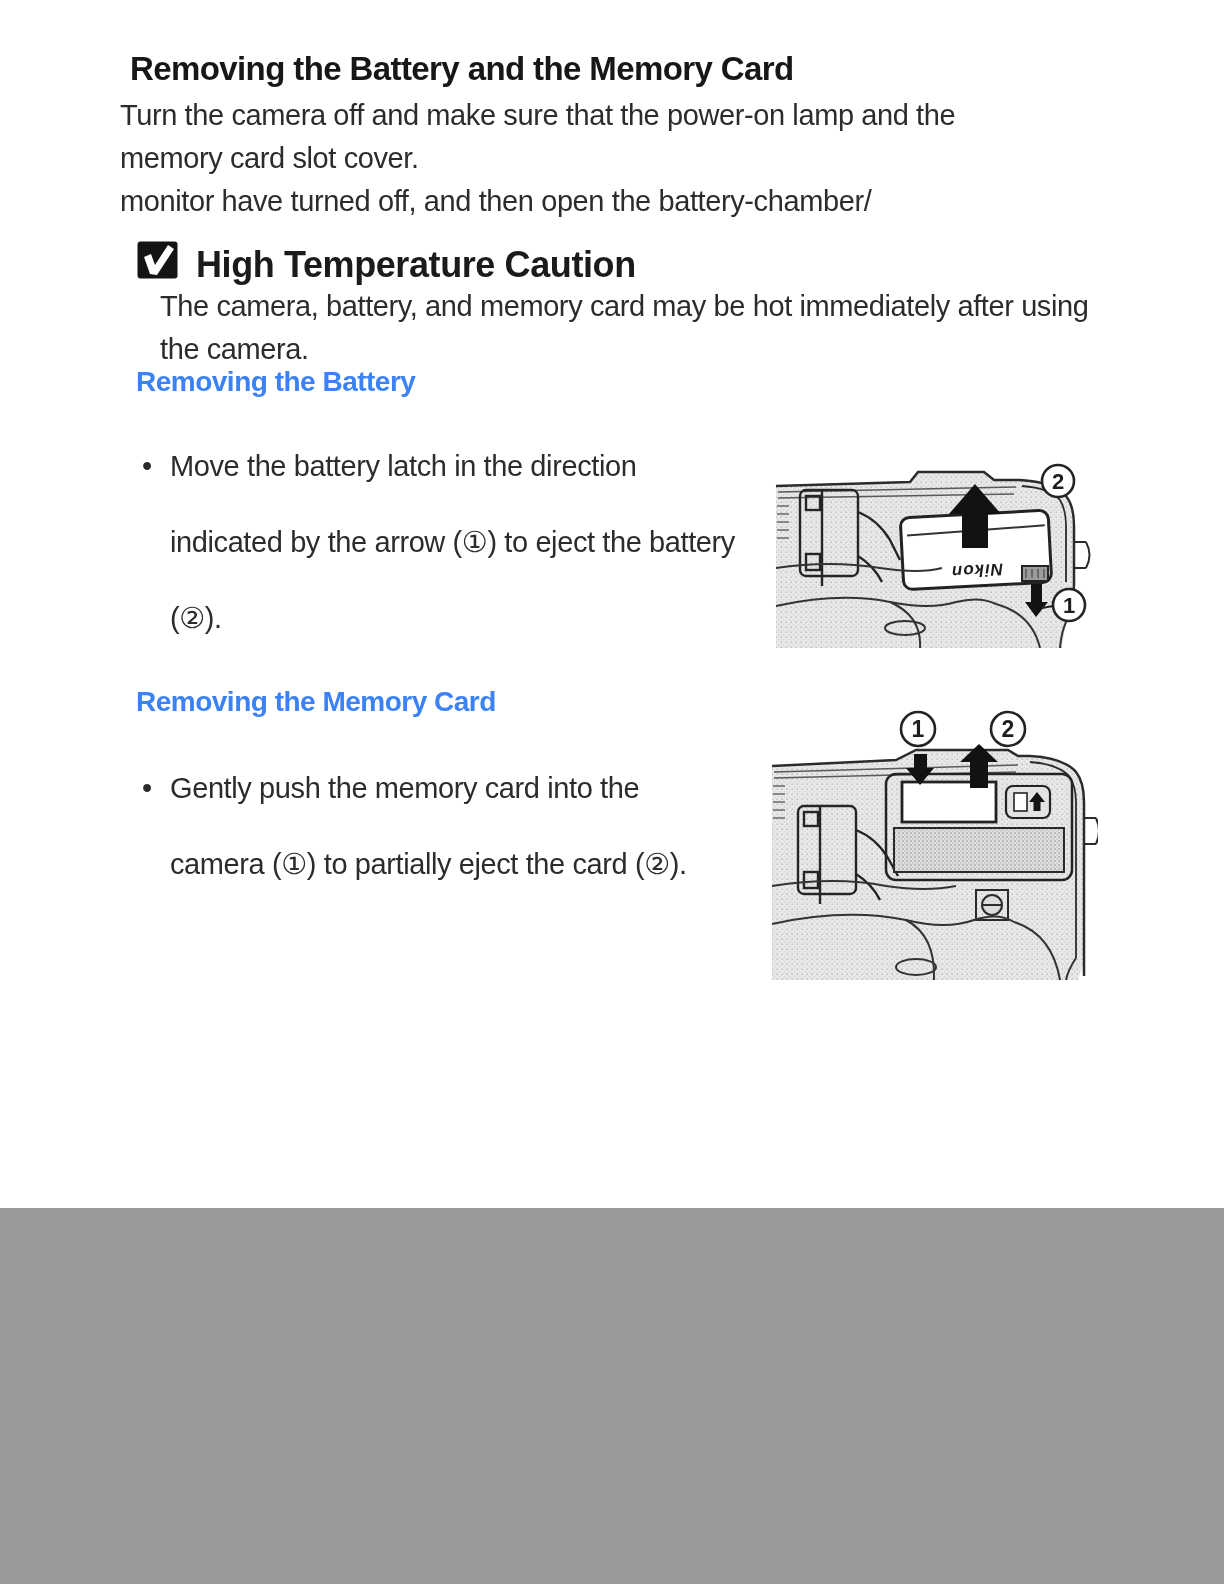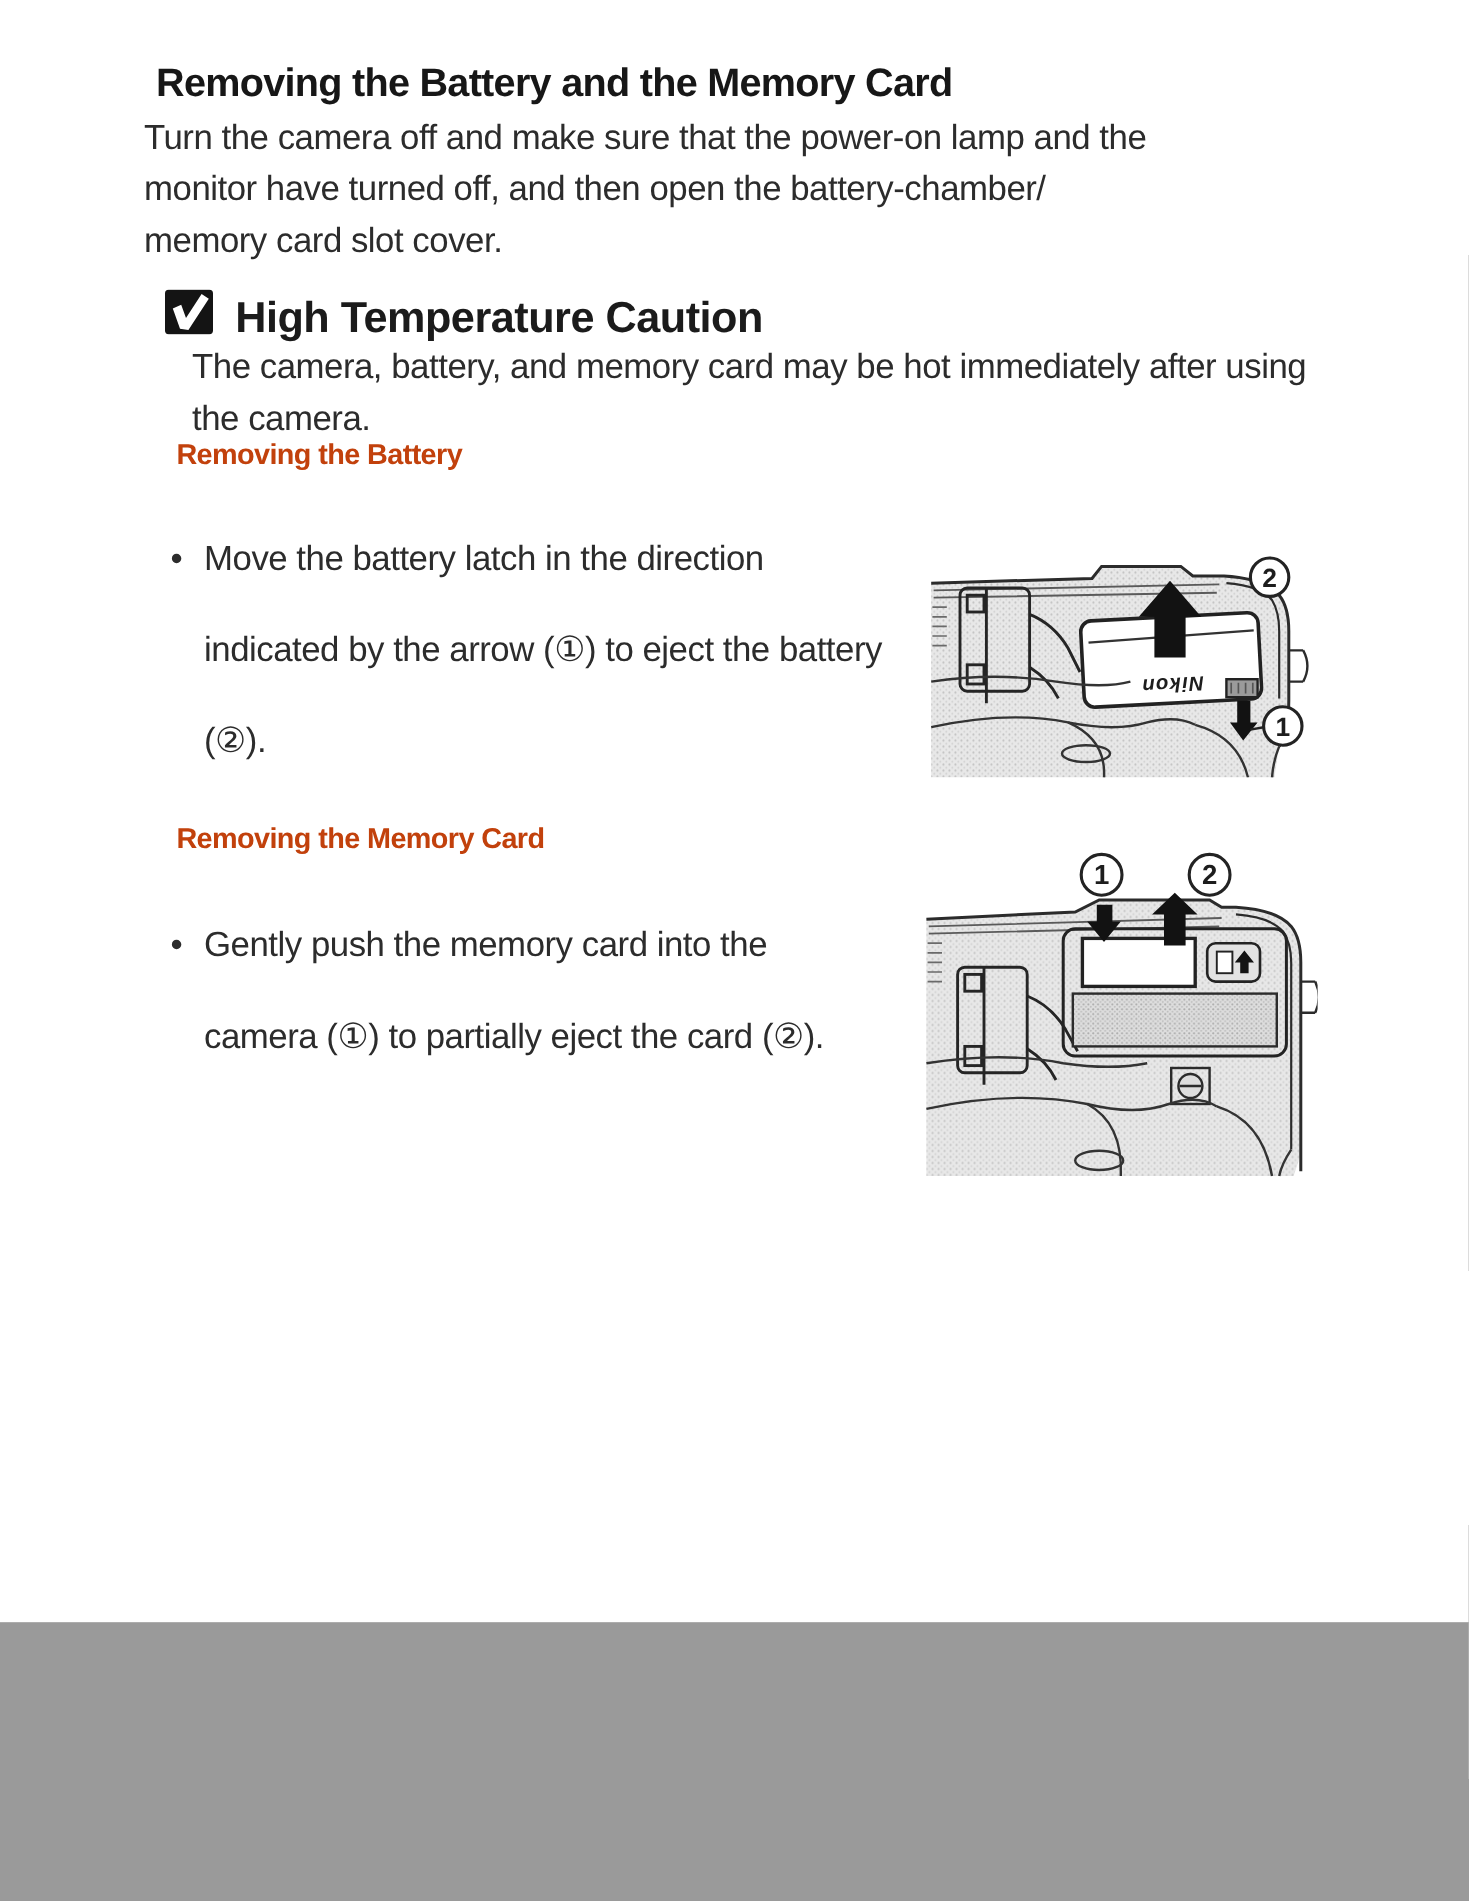--- a/index.html
+++ b/index.html
@@ -1,29 +1,29 @@
 <!DOCTYPE html>
 <html><head>
 <meta charset="utf-8">
 <style>
   html,body{margin:0;padding:0;background:#9a9a9a;}
   #page{
-    position:relative;width:1224px;height:1352px;background:#ffffff;
+    position:relative;width:1224px;height:1208px;background:#ffffff;
     font-family:"Liberation Sans","DejaVu Sans",sans-serif;color:#2e2e2e;overflow:hidden;
   }
   .abs{position:absolute;}
   #page-title{
     left:130px;top:50px;font-size:33px;font-weight:bold;color:#171717;letter-spacing:-0.6px;
   }
   .bodyline{font-size:29px;line-height:43px;letter-spacing:-0.4px;color:#2c2c2c;white-space:nowrap;}
   #intro{left:120px;top:94px;}
   .caution-icon-box{left:137px;top:241px;width:41px;height:38px;}
   #caution-title{left:196px;top:244px;font-size:36px;font-weight:bold;color:#1b1b1b;letter-spacing:-0.4px;}
   #caution-body{left:136px;top:285px;margin-left:24px;}
-  .h2{font-size:24px;font-weight:bold;color:#c2410c;letter-spacing:-0.5px;white-space:nowrap;margin-left:11px;}
+  .h2{font-size:28px;font-weight:bold;color:#3b82f6;letter-spacing:-0.5px;white-space:nowrap;}
   #h2-battery{left:136px;top:366px;}
   #h2-card{left:136px;top:686px;}
   .bullet-list{list-style:none;margin:0;padding:0;}
   .bullet-item{position:relative;padding-left:28px;}
   .bullet-item::before{
     content:"\2022";position:absolute;left:0;top:0;font-size:29px;line-height:44px;color:#2c2c2c;
   }
   #bullet1{left:142px;top:412px;}
   #bullet2{left:142px;top:734px;}
   #bullet1 .bodyline, #bullet2 .bodyline{line-height:44px;margin-top:32px;}
@@ -52,22 +52,22 @@
 </style>
 </head>
 <body>
 
 <div id="page">
 
   <div class="abs" id="page-title">Removing the Battery and the Memory Card</div>
 
   <div class="abs" id="intro">
     <div class="bodyline">Turn the camera off and make sure that the power-on lamp and the</div>
+    <div class="bodyline">memory card slot cover.</div>
     <div class="bodyline">monitor have turned off, and then open the battery-chamber/</div>
-    <div class="bodyline">memory card slot cover.</div>
   </div>
 
   <div class="abs caution-icon-box">
     <svg width="41" height="38" viewBox="0 0 41 38">
       <rect x="0.5" y="0.5" width="40" height="37" rx="3" fill="#141414"></rect>
       <path d="M7,16 L14,13 L18,24 L31,4 L37,8 L20,34 L13,33 Z" fill="#ffffff"></path>
     </svg>
   </div>
   <div class="abs" id="caution-title">High Temperature Caution</div>
 

